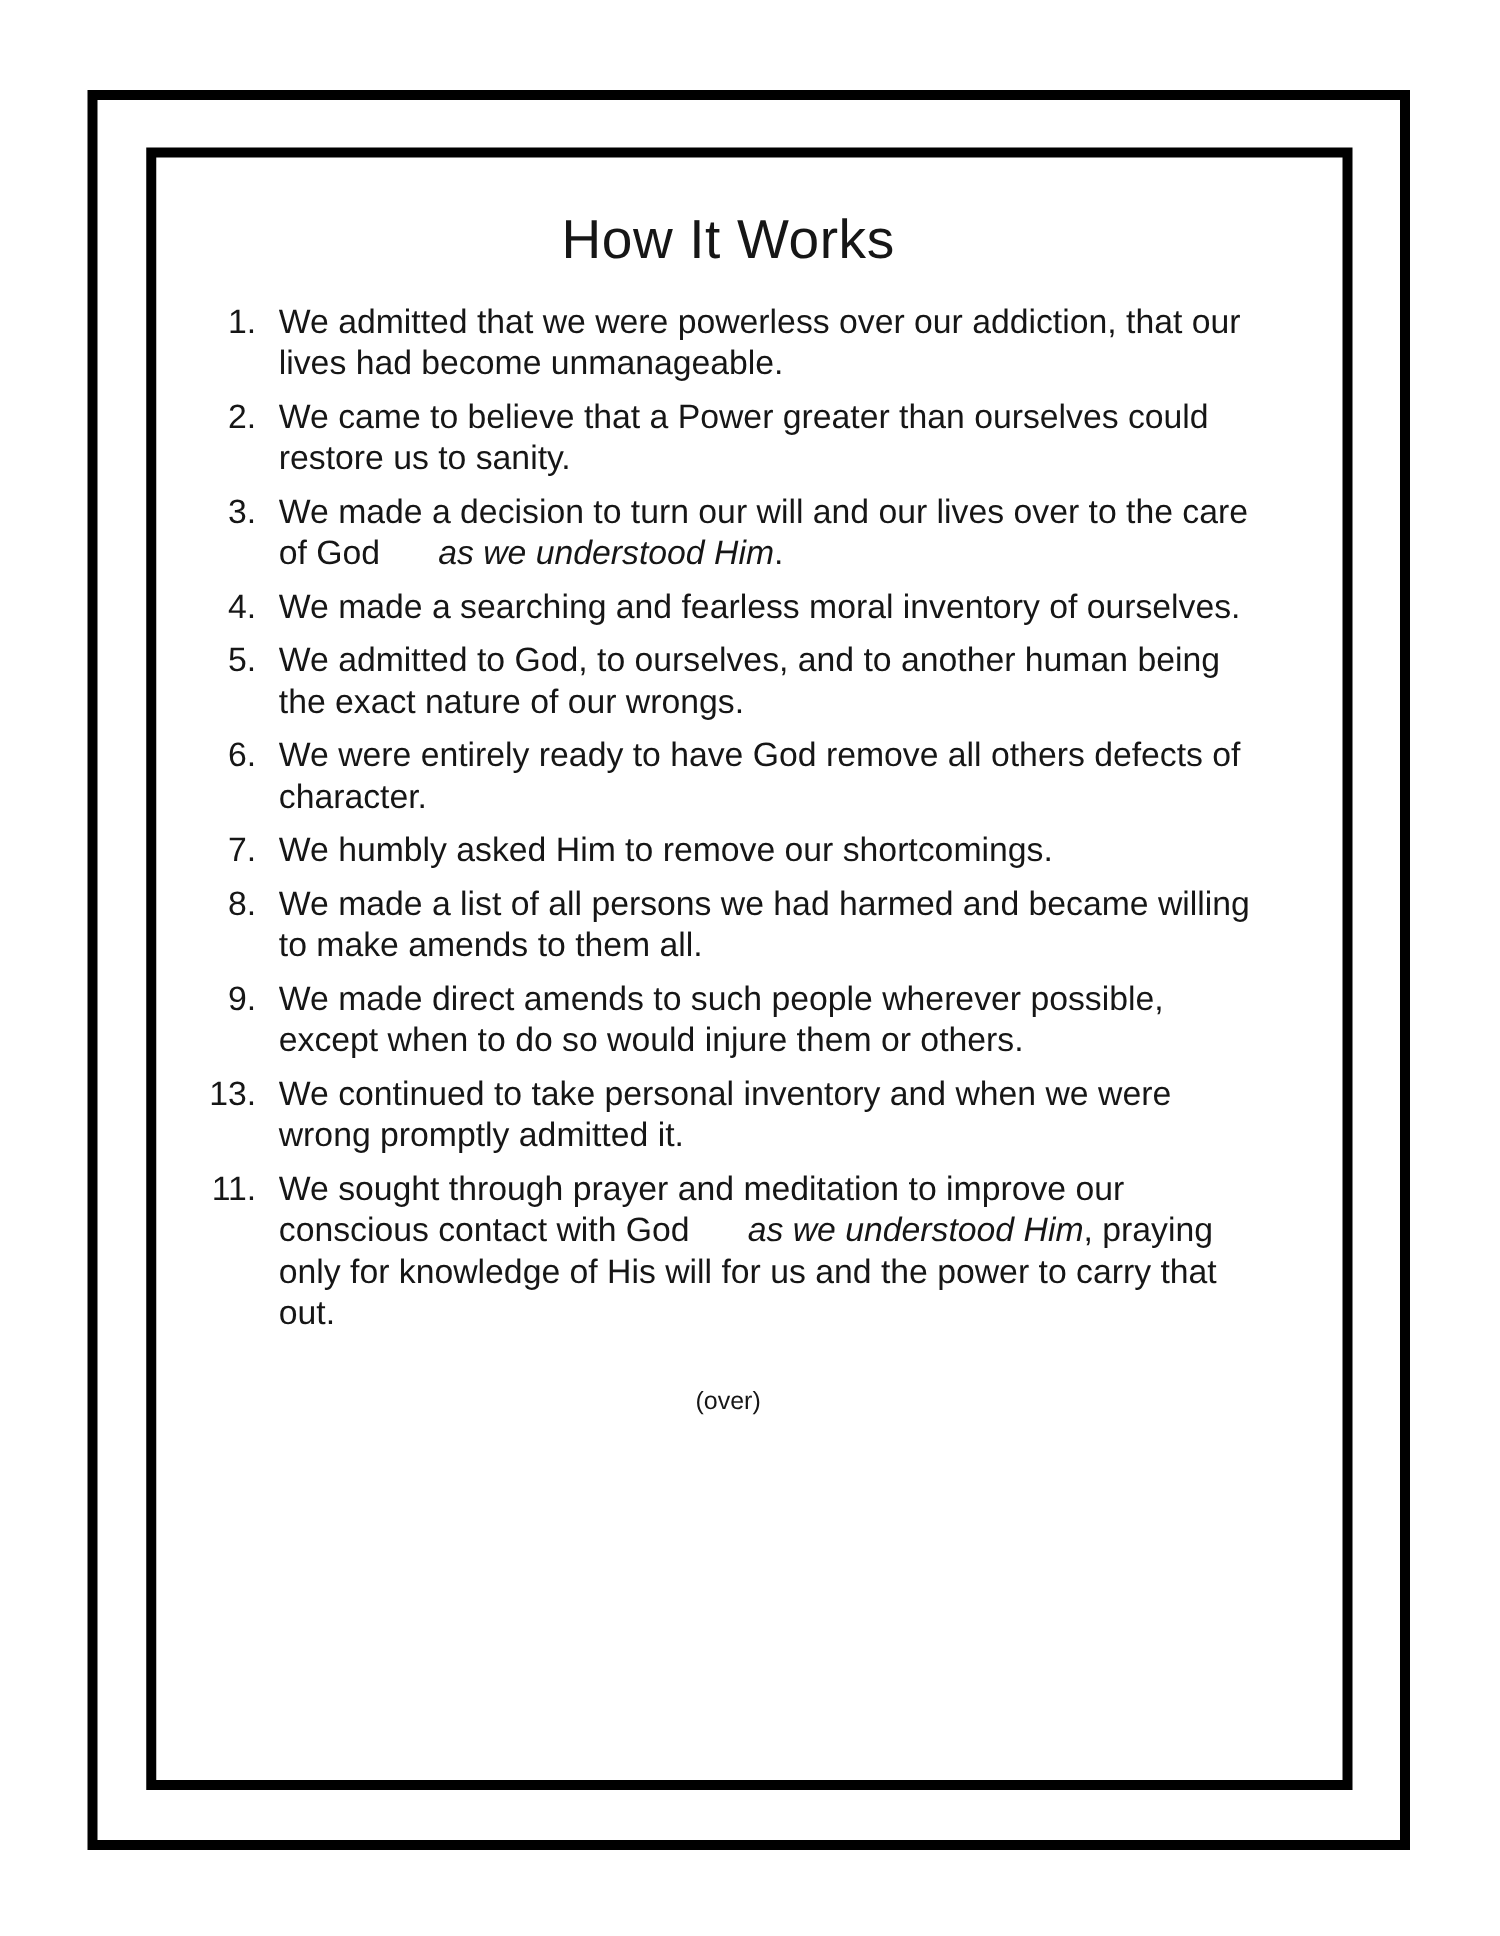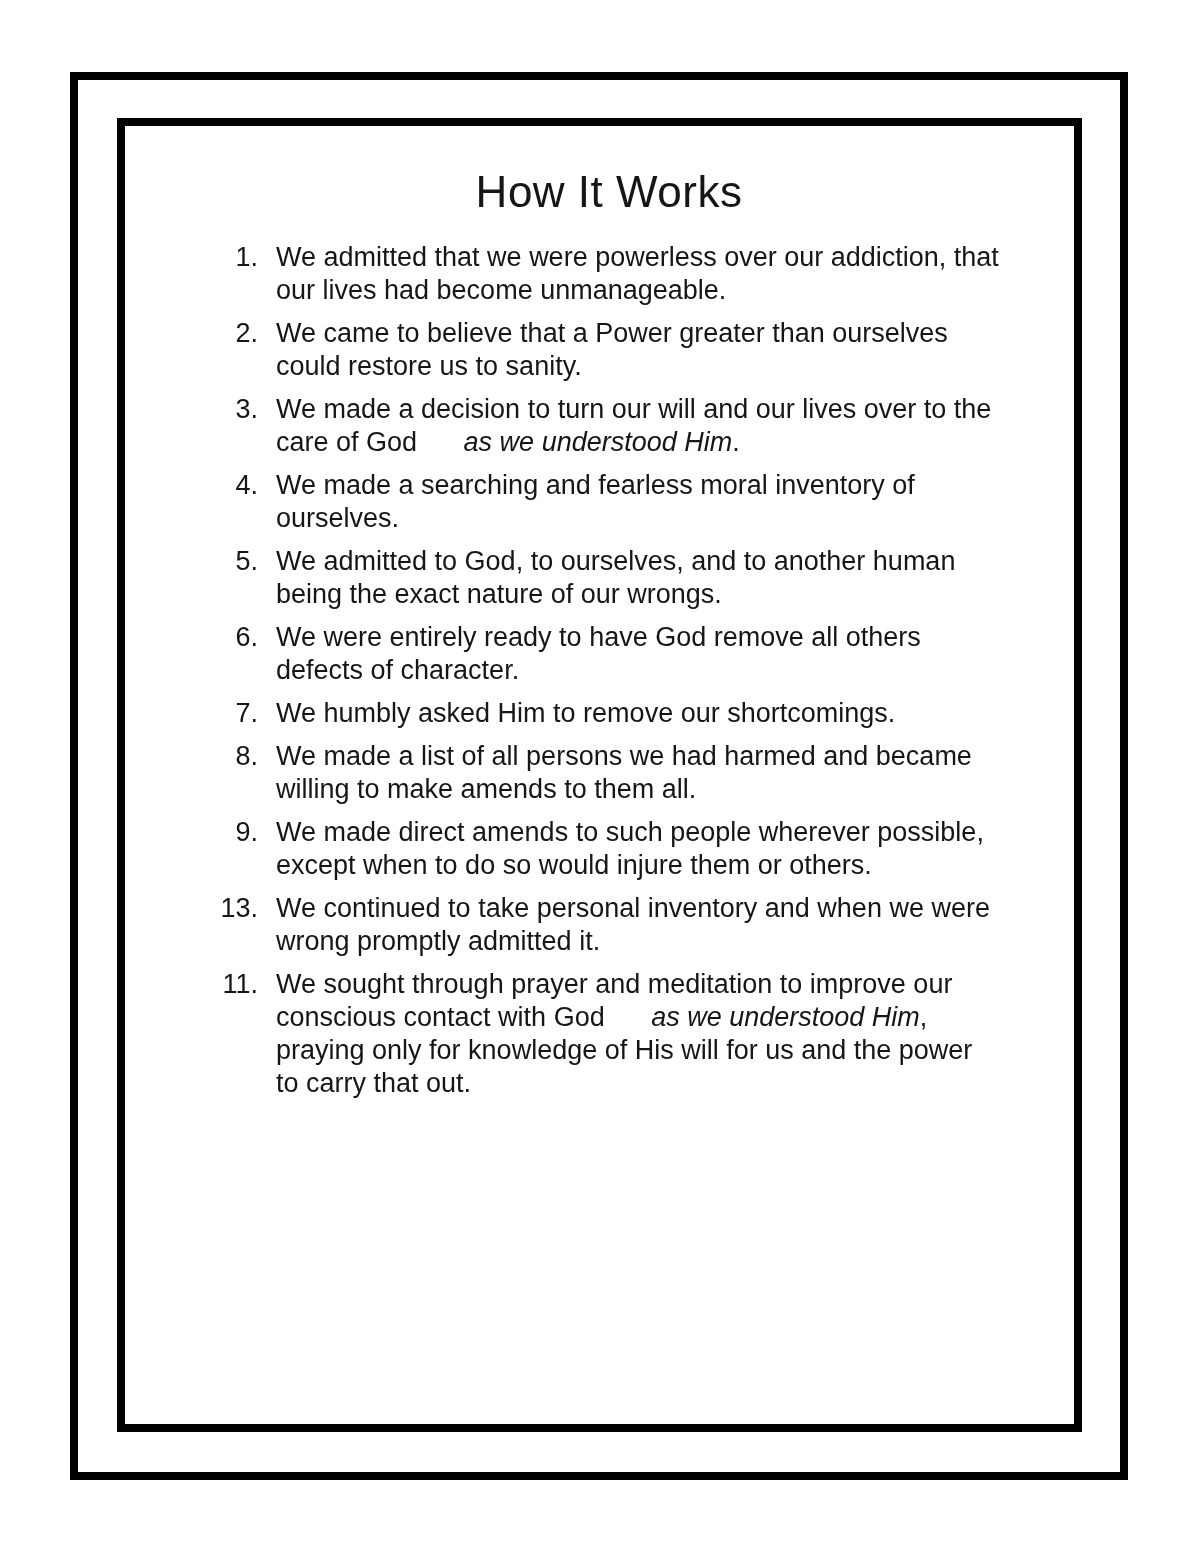--- a/index.html
+++ b/index.html
@@ -26,21 +26,21 @@
   .inner-frame {
     position: absolute;
     left: 39px;
     top: 38px;
     width: 949px;
     height: 1298px;
     border: 8px solid #000000;
     box-sizing: content-box;
   }
   .content {
-    padding: 40px 74px 0 93px;
+    padding: 40px 74px 0 40px;
   }
   h1.doc-title {
     margin: 0;
     font-size: 44px;
     line-height: 52px;
     font-weight: 400;
     text-align: center;
     letter-spacing: 0.5px;
   }
   p.intro {
@@ -123,15 +123,16 @@
           </li>
           <li>
             <span class="step-num">13.</span>
             <span class="step-text"><span>We continued to take personal inventory and when we were wrong promptly admitted it.</span></span>
           </li>
           <li>
             <span class="step-num">11.</span>
             <span class="step-text"><span>We sought through prayer and meditation to improve our conscious contact with God </span><em>as we understood Him</em><span>, praying only for knowledge of His will for us and the power to carry that out.</span></span>
           </li>
         </ol>
+      <div class="over-note">(over)</div>
     </div>
   </div>
 </div>
 
 </body></html>

